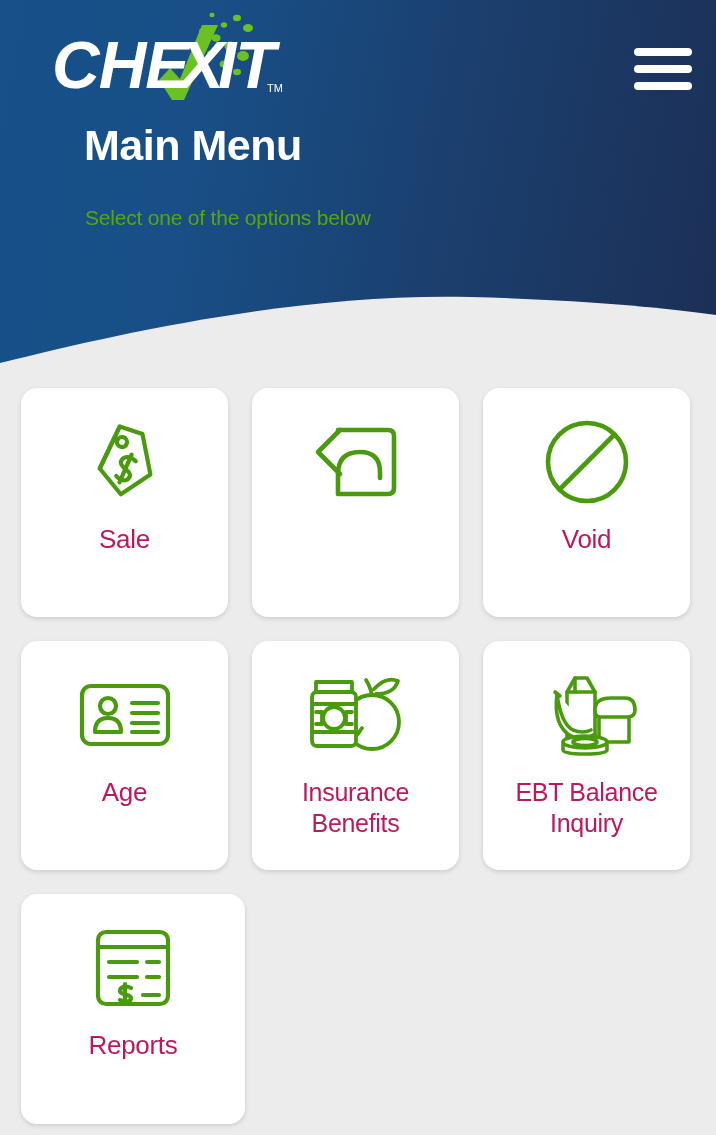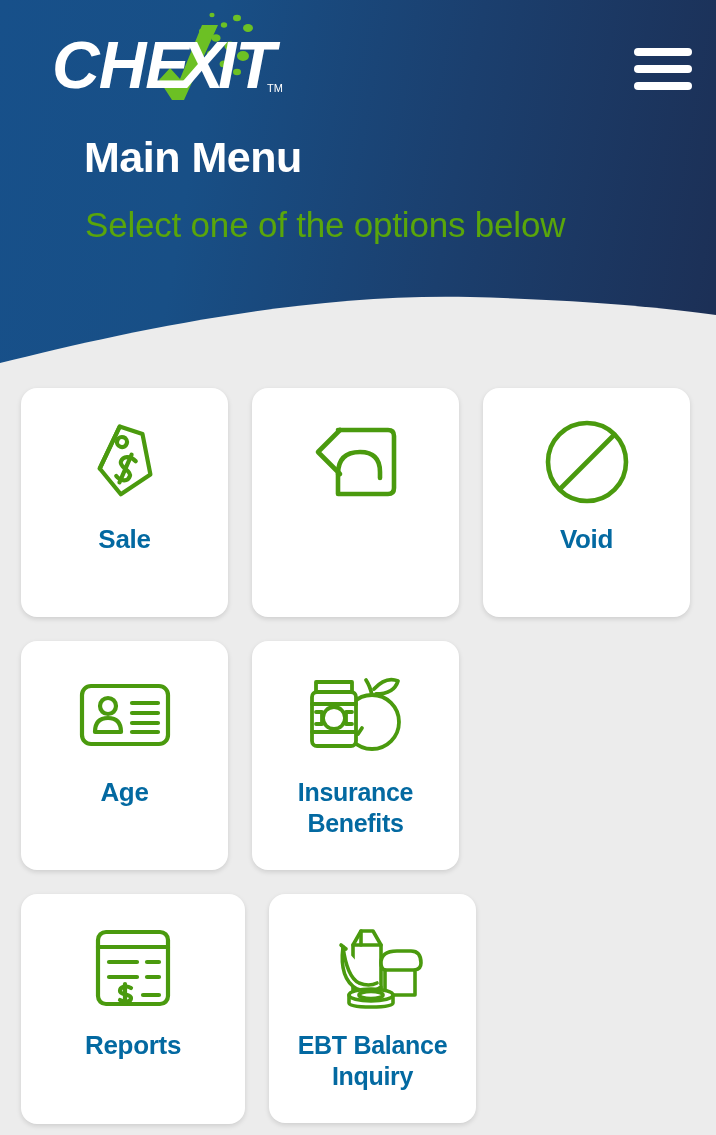--- a/index.html
+++ b/index.html
@@ -66,33 +66,33 @@
   .hamburger span {
     display: block;
     height: 8px;
     width: 58px;
     border-radius: 4px;
     background: #ffffff;
   }
 
   .page-title {
     position: absolute;
-    top: 134px;
+    top: 122px;
     left: 56px;
     font-size: 43px;
     font-weight: bold;
     color: #ffffff;
     letter-spacing: -0.5px;
     line-height: 1.1;
   }
   .page-subtitle {
     position: absolute;
     top: 206px;
     left: 57px;
-    font-size: 35px;
+    font-size: 21px;
     color: #5aa60a;
     letter-spacing: -0.2px;
     line-height: 1.1;
   }
 
   
   .grid {
     position: absolute;
     top: 388px;
     left: 21px;
@@ -124,22 +124,22 @@
     margin-top: 14px;
   }
   .card-icon svg { display: block; }
 
   .card-label {
     margin-top: 2px;
     width: 100%;
     padding: 0 6px;
     text-align: center;
     font-size: 26px;
-    font-weight: bold;
-    color: #0369a1;
+    font-weight: normal;
+    color: #be185d;
     line-height: 1.22;
     letter-spacing: -0.3px;
   }
   .card-label.small { font-size: 25px; }
 </style>
 </head>
 <body>
 
 <div id="app">
 
@@ -256,54 +256,54 @@
           <line x1="8" y1="32" x2="52" y2="32"></line>
           <line x1="8" y1="60" x2="52" y2="60"></line>
           <circle cx="30" cy="46" r="11" fill="#ffffff"></circle>
           <path d="M12 40 L18 40 L18 52 L12 52"></path>
           <path d="M48 40 L42 40 L42 52 L48 52"></path>
         </svg>
       </div>
       <div class="card-label small">Insurance Benefits</div>
     </div>
 
+    <div class="card">
+      <div class="card-icon">
+        <svg width="108" height="90" viewBox="0 0 108 90" fill="none" stroke="#4a9a0e" stroke-width="3.6" stroke-linecap="round" stroke-linejoin="round">
+
+          <path d="M34 22 L34 72 L62 72 L62 22 L54 8 L42 8 Z" fill="#ffffff"></path>
+          <path d="M34 22 L62 22"></path>
+          <path d="M42 8 L42 22"></path>
+
+          <path d="M62 40 Q62 28 78 28 L92 28 Q102 28 102 40 Q102 46 96 47 L96 72 L66 72 L66 47 Q62 46 62 40 Z" fill="#ffffff"></path>
+          <path d="M66 47 L96 47"></path>
+
+          <path d="M24 24 Q20 56 38 66 Q52 72 62 64" fill="#ffffff"></path>
+          <path d="M24 24 Q28 54 40 60 Q50 64 58 60"></path>
+          <path d="M22 22 L27 26"></path>
+
+          <ellipse cx="52" cy="72" rx="22" ry="6" fill="#ffffff"></ellipse>
+          <path d="M30 72 L30 80 Q30 84 52 84 Q74 84 74 80 L74 72"></path>
+          <ellipse cx="52" cy="72" rx="12" ry="3.5"></ellipse>
+        </svg>
+      </div>
+      <div class="card-label small">EBT Balance Inquiry</div>
+    </div>
+
     <div class="card wide">
       <div class="card-icon">
         <svg width="80" height="82" viewBox="0 0 80 82" fill="none" stroke="#4a9a0e" stroke-width="4.2" stroke-linecap="round" stroke-linejoin="round">
           <rect x="5" y="5" width="70" height="72" rx="8"></rect>
           <line x1="5" y1="20" x2="75" y2="20"></line>
           <line x1="16" y1="35" x2="44" y2="35"></line>
           <line x1="54" y1="35" x2="66" y2="35"></line>
           <line x1="16" y1="50" x2="44" y2="50"></line>
           <line x1="54" y1="50" x2="66" y2="50"></line>
           <path d="M38 61 C33 58 27 60 27 64 C27 68 38 67 38 71 C38 75 32 76 27 73"></path>
           <line x1="32" y1="57" x2="32" y2="77"></line>
           <line x1="50" y1="68" x2="66" y2="68"></line>
         </svg>
       </div>
       <div class="card-label">Reports</div>
     </div>
 
-    <div class="card">
-      <div class="card-icon">
-        <svg width="108" height="90" viewBox="0 0 108 90" fill="none" stroke="#4a9a0e" stroke-width="3.6" stroke-linecap="round" stroke-linejoin="round">
-
-          <path d="M34 22 L34 72 L62 72 L62 22 L54 8 L42 8 Z" fill="#ffffff"></path>
-          <path d="M34 22 L62 22"></path>
-          <path d="M42 8 L42 22"></path>
-
-          <path d="M62 40 Q62 28 78 28 L92 28 Q102 28 102 40 Q102 46 96 47 L96 72 L66 72 L66 47 Q62 46 62 40 Z" fill="#ffffff"></path>
-          <path d="M66 47 L96 47"></path>
-
-          <path d="M24 24 Q20 56 38 66 Q52 72 62 64" fill="#ffffff"></path>
-          <path d="M24 24 Q28 54 40 60 Q50 64 58 60"></path>
-          <path d="M22 22 L27 26"></path>
-
-          <ellipse cx="52" cy="72" rx="22" ry="6" fill="#ffffff"></ellipse>
-          <path d="M30 72 L30 80 Q30 84 52 84 Q74 84 74 80 L74 72"></path>
-          <ellipse cx="52" cy="72" rx="12" ry="3.5"></ellipse>
-        </svg>
-      </div>
-      <div class="card-label small">EBT Balance Inquiry</div>
-    </div>
-
   </div>
 </div>
 
 </body></html>

